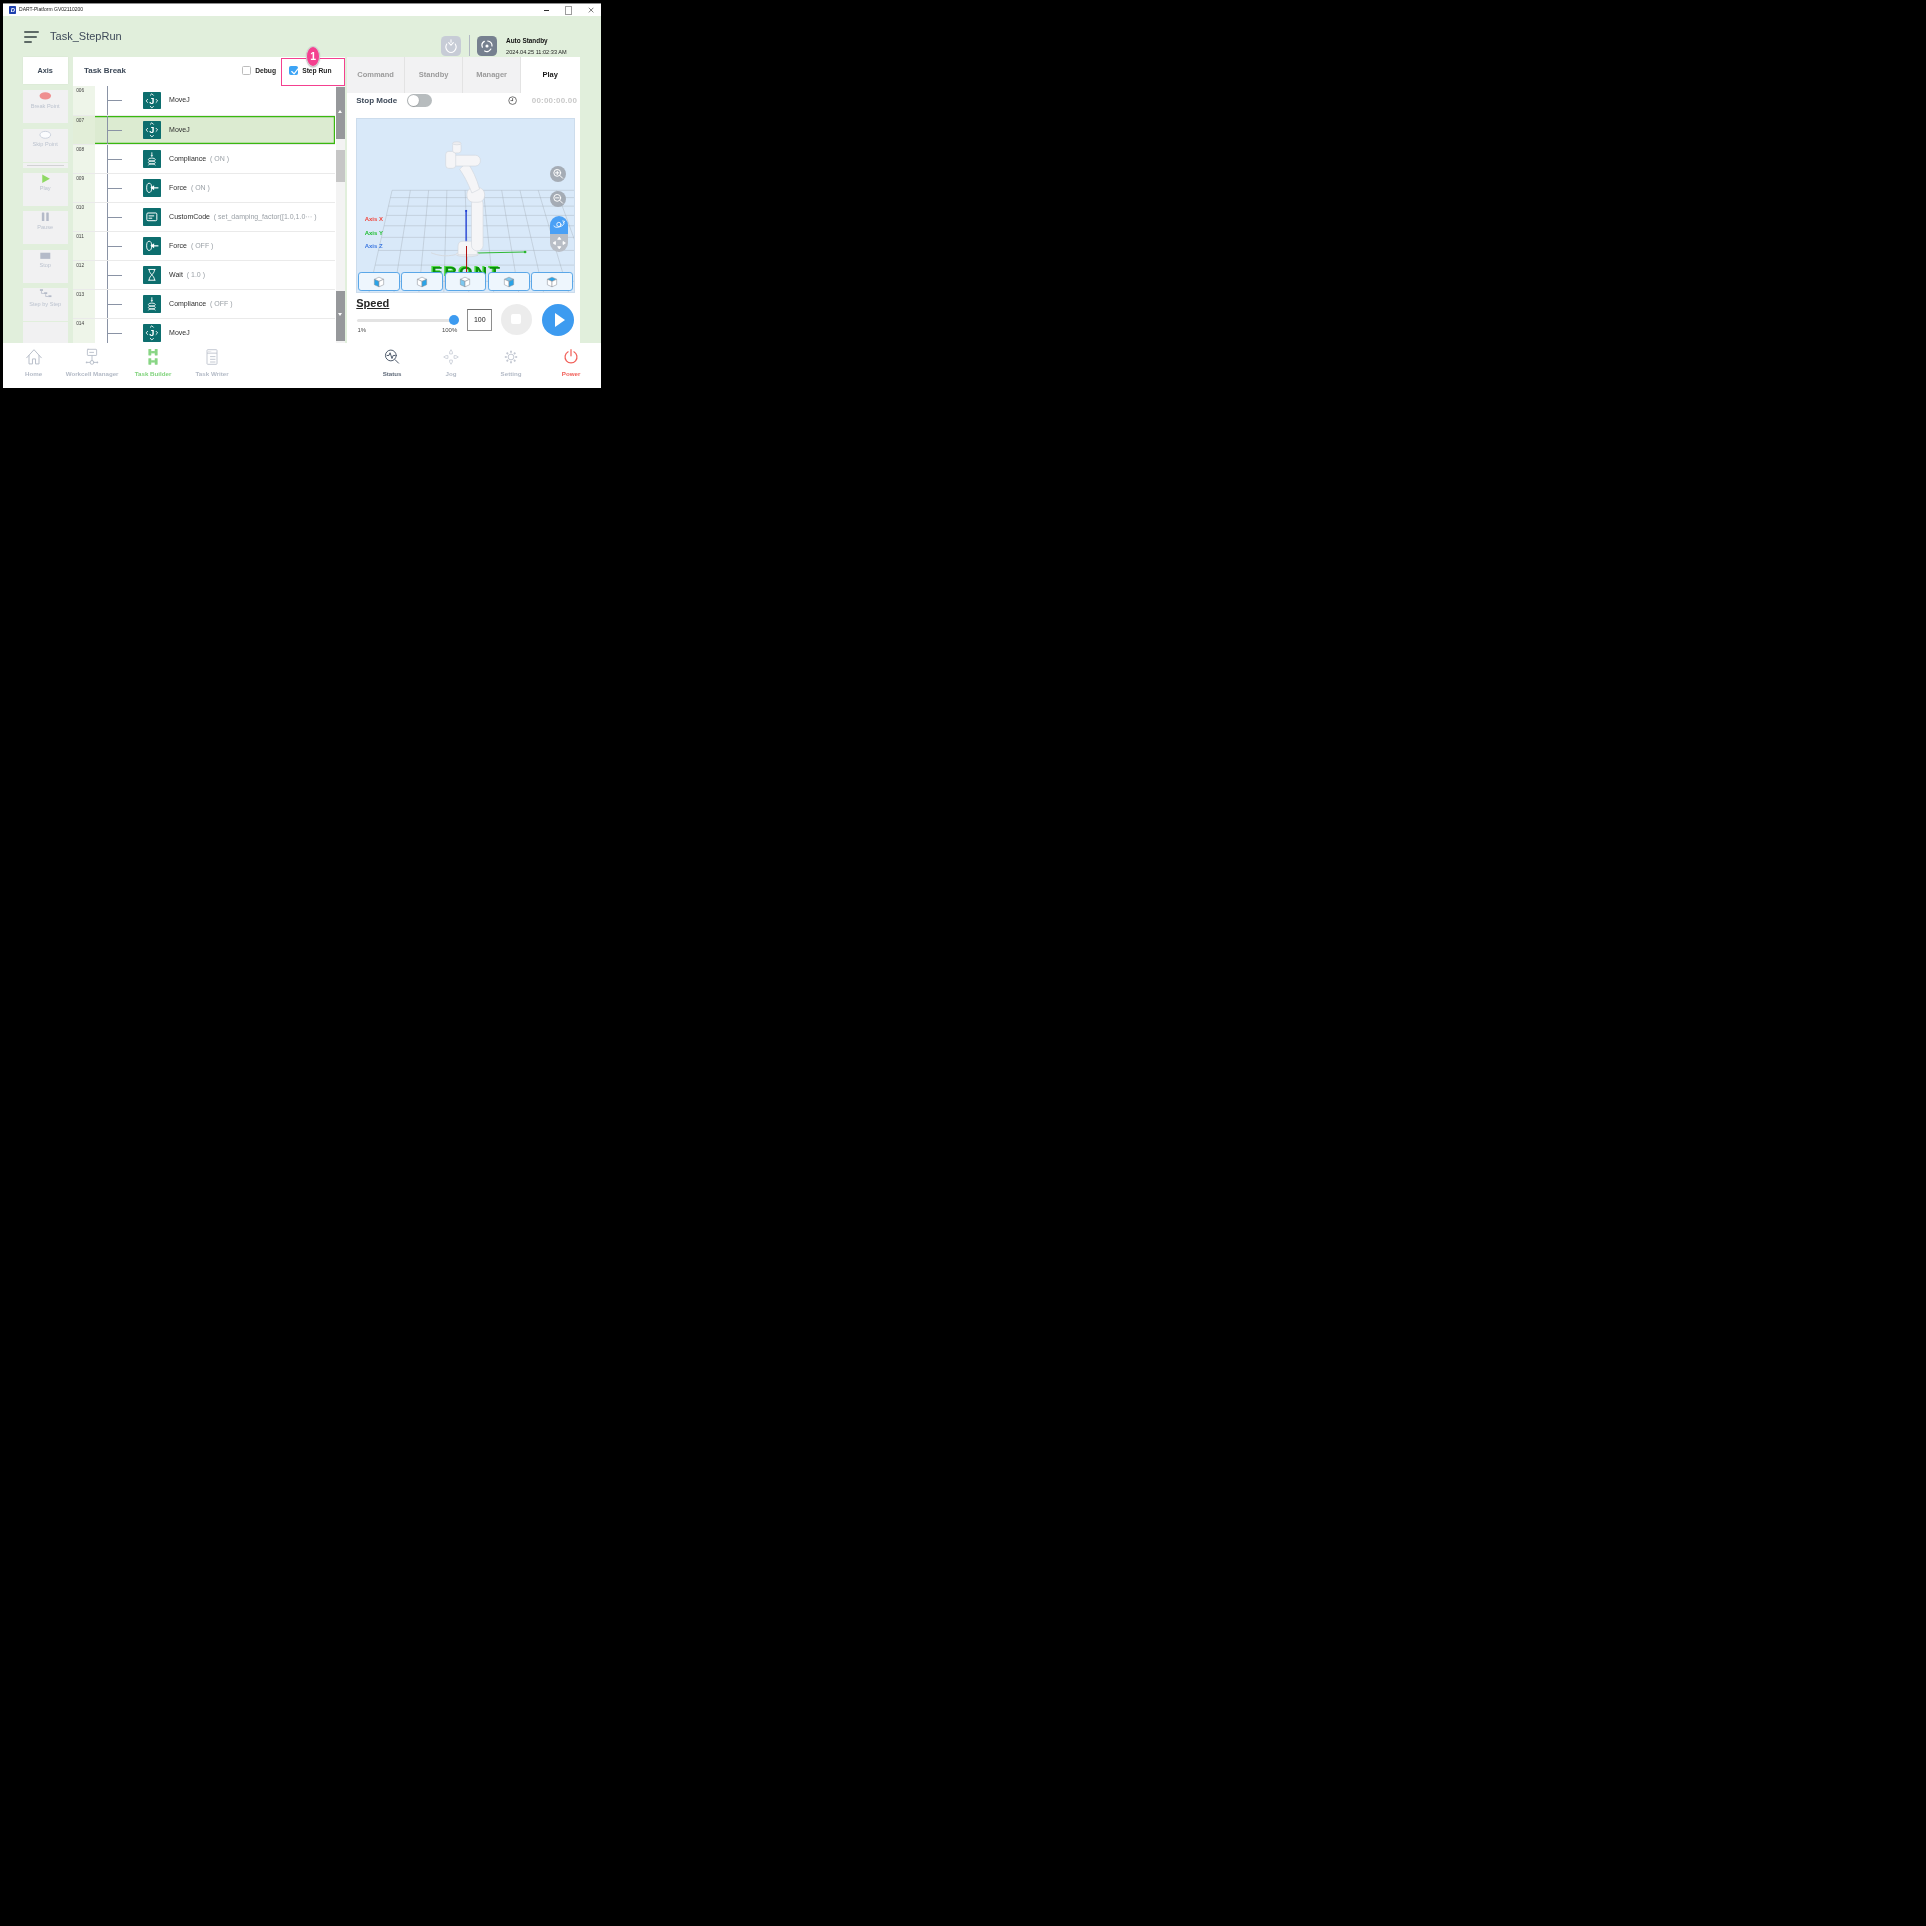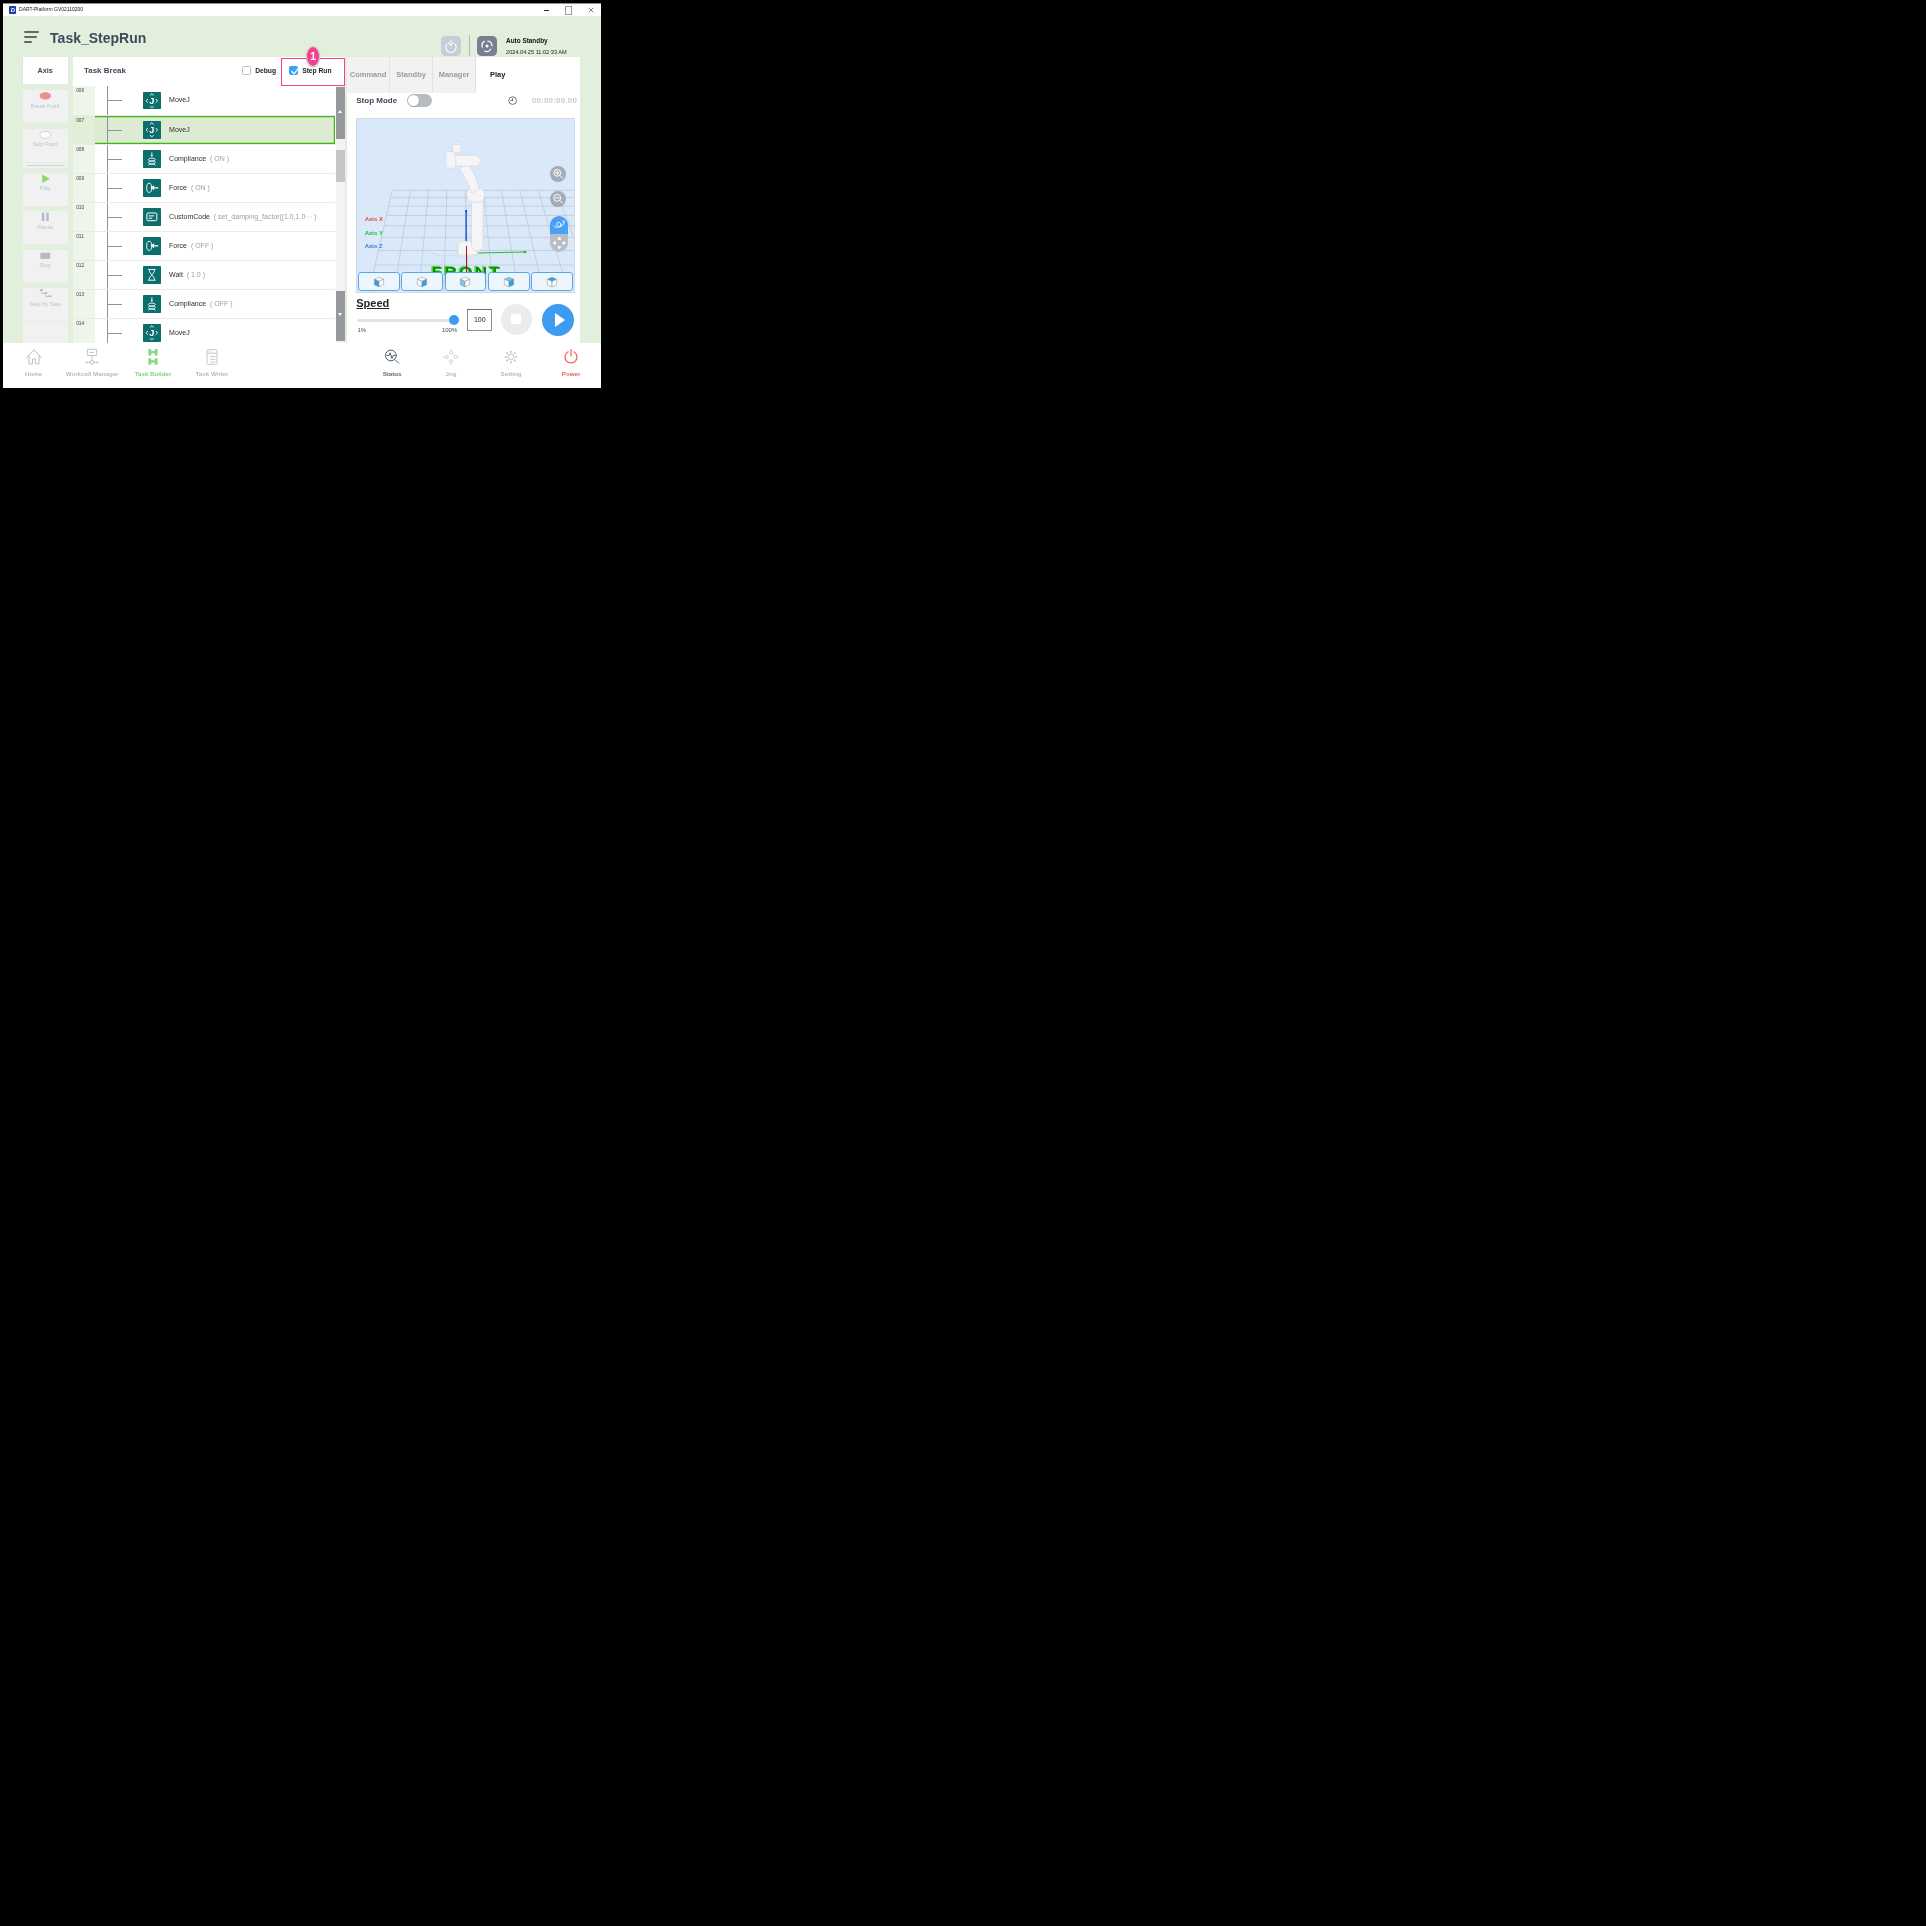--- a/index.html
+++ b/index.html
@@ -18,21 +18,21 @@
   .winbtn.max::after { content:""; position:absolute; left:4.2px; top:2.3px; width:4.6px; height:6.5px; border:0.6px solid #9d9d9d; }
   .winbtn.close svg { position:absolute; left:3.5px; top:2.7px; }
 
   
   .header { position:absolute; left:0; top:11.6px; width:598px; height:42px; background:#e1efdc; }
   .hamburger { position:absolute; left:21px; top:15.4px; width:17px; height:13px; cursor:pointer; }
   .hamburger i { position:absolute; left:0; height:1.9px; border-radius:1px; background:#5d6a66; display:block; }
   .hamburger i:nth-child(1){ top:0; width:15.4px; }
   .hamburger i:nth-child(2){ top:5px; width:13px; }
   .hamburger i:nth-child(3){ top:10px; width:7.7px; }
-  .page-title { position:absolute; left:47px; top:14px; font-size:14px; font-weight:bold; color:#3e4a59; }
+  .page-title { position:absolute; left:47px; top:14px; font-size:11px; font-weight:normal; color:#3e4a59; }
   .hdr-btn { position:absolute; top:20px; width:20px; height:20px; border-radius:4.6px; cursor:pointer; }
   .hdr-btn.robot { left:438px; background:#c7ccd6; }
   .hdr-btn.auto  { left:474px; background:#76808f; }
   .hdr-divider { position:absolute; left:466px; top:19px; width:0.4px; height:21.6px; background:#b2b9c3; }
   .hdr-status { position:absolute; left:503px; top:21.6px; font-size:6.4px; font-weight:bold; color:#111; }
   .hdr-date { position:absolute; left:503px; top:33px; font-size:5.6px; color:#222; }
 
   
   .main { position:absolute; left:0; top:53px; width:598px; height:286px; background:#e1efdc; }
 
@@ -77,21 +77,21 @@
   .sb-seg { position:absolute; left:0; width:9.2px; }
   .sb-up { top:0.8px; height:52px; background:#96989b; cursor:pointer; }
   .sb-mid { top:64px; height:32px; background:#c6c6c6; cursor:pointer; }
   .sb-down { top:205px; height:50px; background:#96989b; cursor:pointer; }
   .sb-up::after { content:""; position:absolute; left:1.9px; top:23px; border-left:2.7px solid transparent; border-right:2.7px solid transparent; border-bottom:3.9px solid #fff; }
   .sb-down::after { content:""; position:absolute; left:1.9px; top:22.3px; border-left:2.7px solid transparent; border-right:2.7px solid transparent; border-top:3.9px solid #fff; }
 
   
   .right-panel { position:absolute; left:344px; top:0; width:233px; height:286px; background:#fff; }
   .tabs { position:absolute; left:0; top:0; width:233px; height:36px; display:flex; }
-  .tab { width:43px; height:36px; background:#f2f2f3; color:#9b9b9b; font-size:7.5px; font-weight:bold; text-align:center; line-height:36px; border-right:0.4px solid #e3e3e3; cursor:pointer; }
+  .tab { width:58px; height:36px; background:#f2f2f3; color:#9b9b9b; font-size:7.5px; font-weight:bold; text-align:center; line-height:36px; border-right:0.4px solid #e3e3e3; cursor:pointer; }
   .tab:last-child { border-right:none; }
   .tab.active { background:#fff; color:#191919; }
 
   .realmode-label { position:absolute; left:9.2px; top:39px; font-size:8px; font-weight:bold; color:#3e4a59; }
   .toggle { position:absolute; left:60px; top:37px; width:25.4px; height:13px; border-radius:6.5px; background:#b7bcbe; cursor:pointer; }
   .toggle .knob { position:absolute; left:0.8px; top:0.8px; width:11.6px; height:11.6px; border-radius:50%; background:#fff; box-shadow:0 0.4px 1.2px rgba(0,0,0,.35); }
   .clock-icon { position:absolute; left:161px; top:39px; }
   .timer { position:absolute; left:166px; top:39px; width:64px; text-align:right; font-size:8px; font-weight:bold; color:#c9c9c9; letter-spacing:0.2px; }
 
   .viewer { position:absolute; left:8.9px; top:61px; width:219px; height:175px; background:#d9e9f9; border:0.4px solid #ccdcec; overflow:hidden; }

